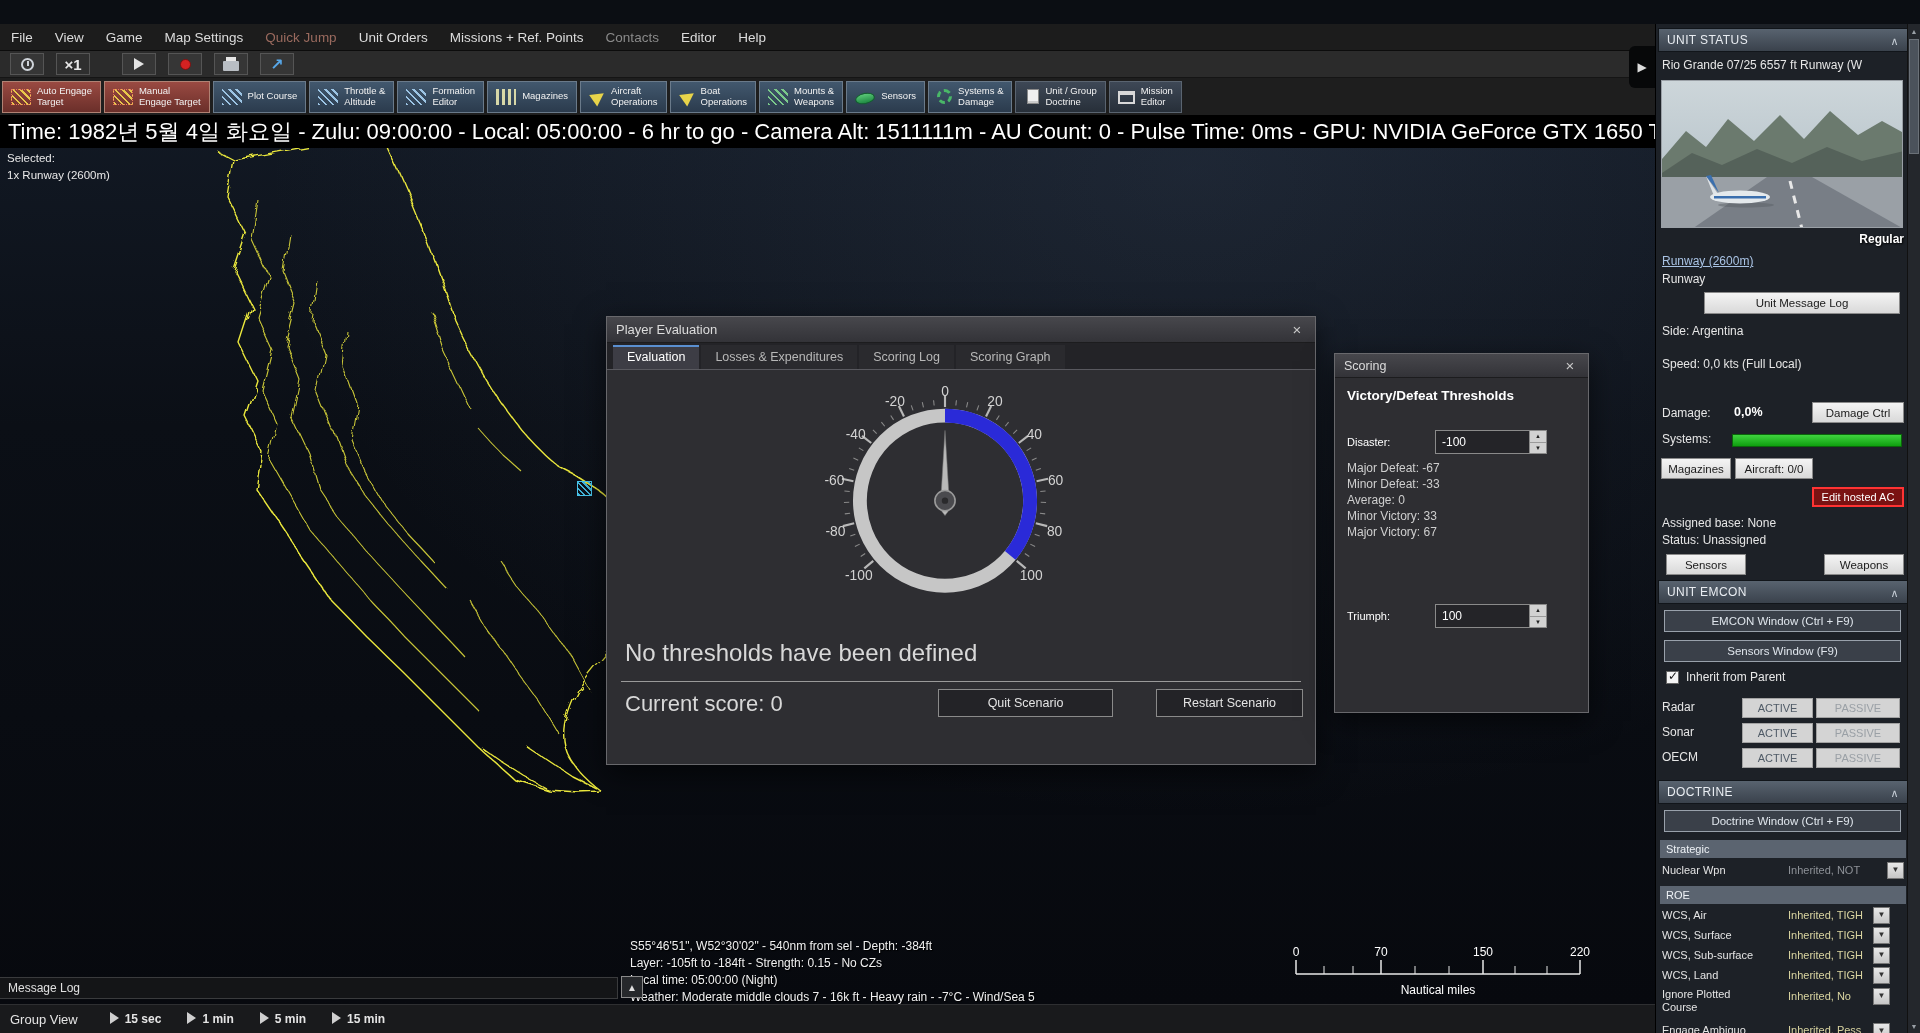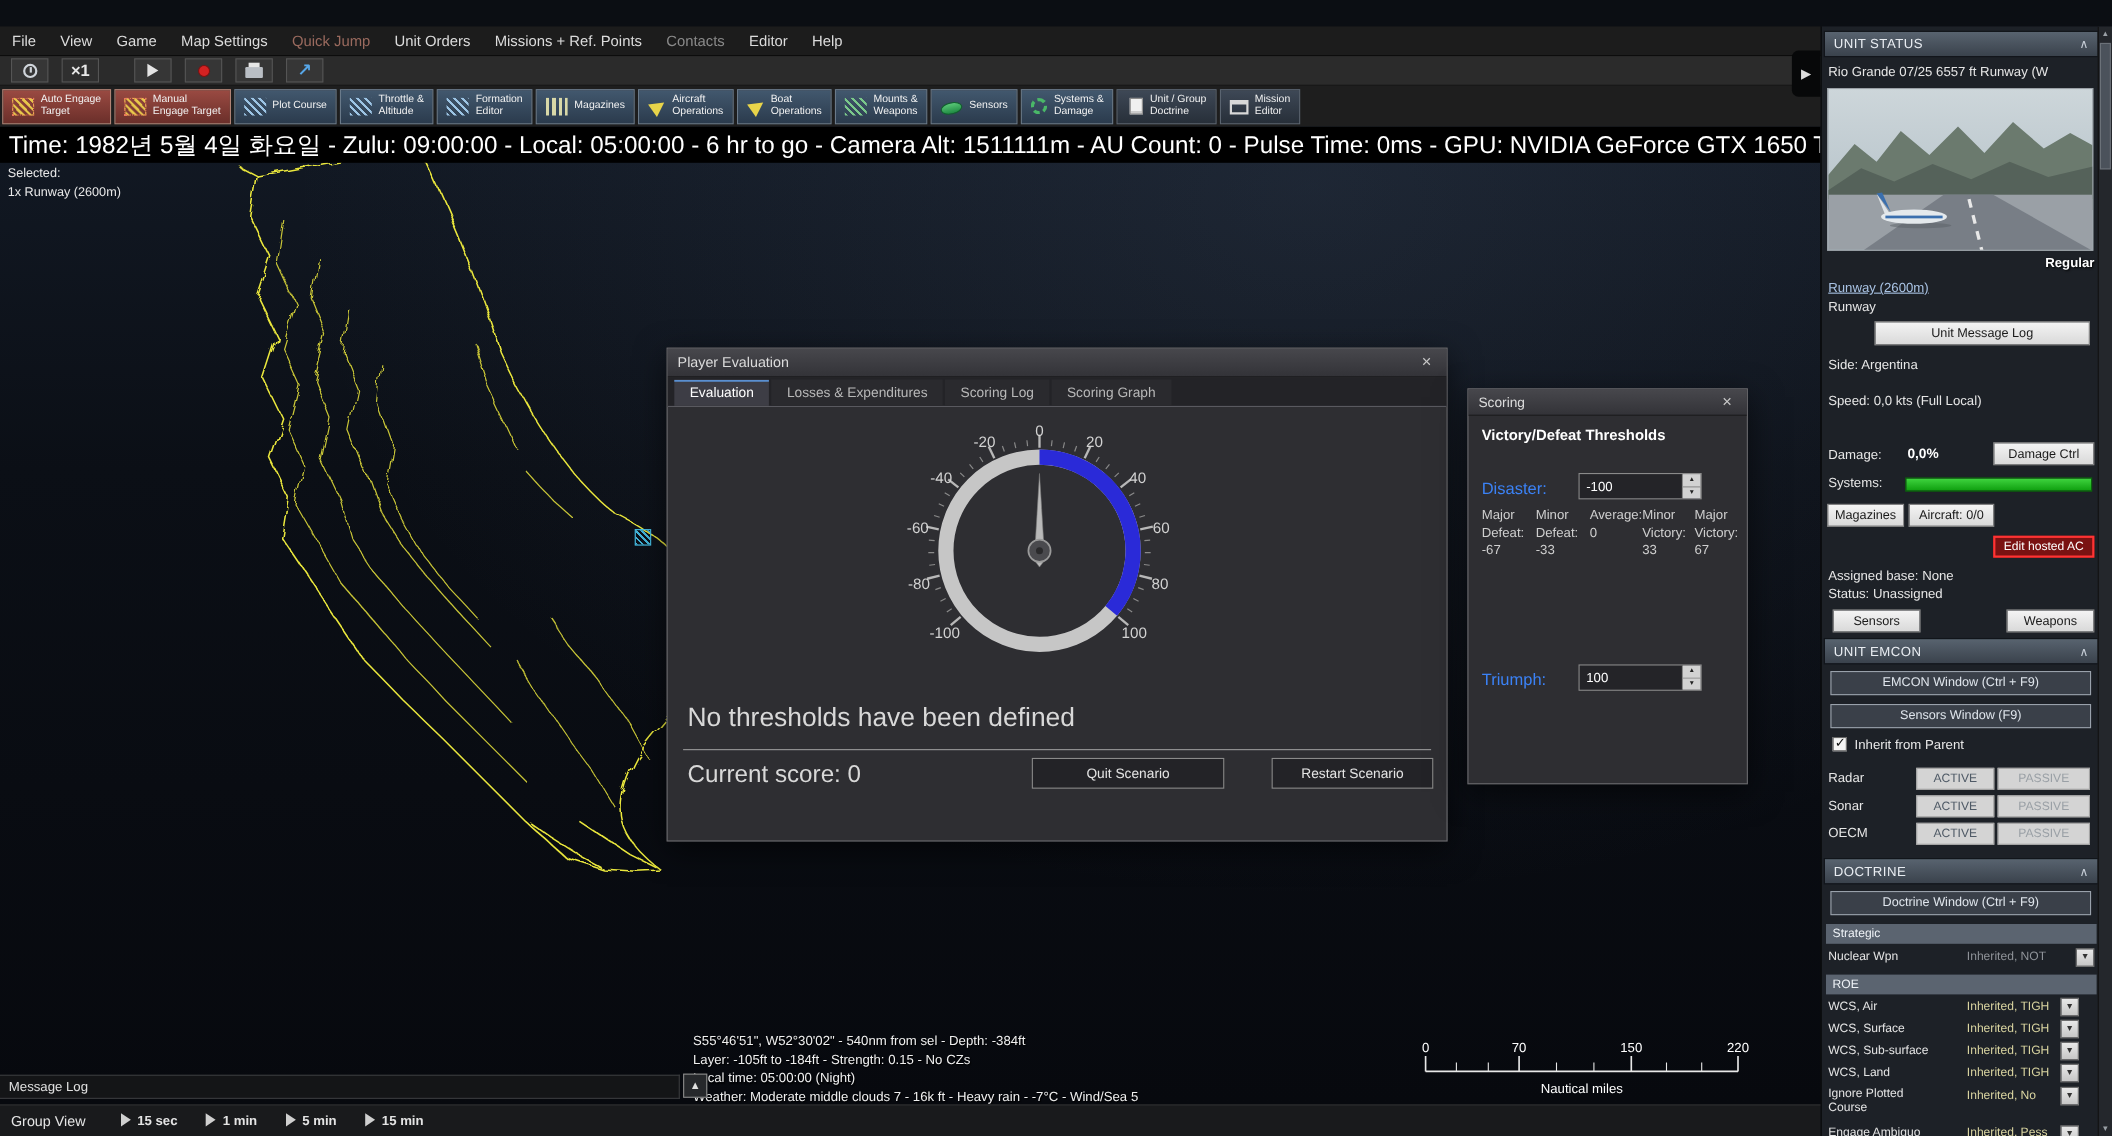--- a/index.html
+++ b/index.html
@@ -92,31 +92,31 @@
 .eval-msg{position:absolute;left:18px;top:322px;font-size:24px;color:#d8d8d8}
 .eval-divider{position:absolute;left:14px;right:14px;top:364px;height:1px;background:#9a9a9a}
 .eval-score{position:absolute;left:18px;top:374px;font-size:22px;color:#d8d8d8}
 .dlg-btn{position:absolute;height:28px;background:#232327;border:1px solid #8a8a8a;color:#e4e4e4;font-size:12.5px;font-family:inherit}
 .btn-quit{left:331px;top:372px;width:175px}
 .btn-restart{left:549px;top:372px;width:147px}
 
 .scoring{left:1334px;top:353px;width:255px;height:360px}
 .scoring .dlg-titlebar{height:24px;font-size:12.5px}
 .sc-heading{position:absolute;left:12px;top:34px;font-size:13.5px;font-weight:bold;color:#fff}
-.sc-label{position:absolute;left:12px;font-size:15px;color:#3b82f6}
+.sc-label{position:absolute;left:12px;font-size:11px;color:#ffffff}
 .sc-l-disaster{top:82px}.sc-l-triumph{top:256px}
 .sc-input{position:absolute;left:100px;width:112px;height:24px;background:#242428;border:1px solid #8a8a8a;display:flex}
 .sc-i-disaster{top:76px}.sc-i-triumph{top:250px}
 .sc-input input{flex:1;min-width:0;background:transparent;border:none;color:#fff;font-size:12px;padding:0 6px;font-family:inherit;outline:none}
 .spin{width:17px;display:flex;flex-direction:column;border-left:1px solid #8a8a8a;flex:none}
 .spin-up,.spin-down{flex:1;background:#d2d2d2;display:flex;align-items:center;justify-content:center}
 .spin-up{border-bottom:1px solid #9a9a9a}
 .spin-up::after{content:"▲";font-size:6px;color:#222}
 .spin-down::after{content:"▼";font-size:6px;color:#222}
-.sc-rows{position:absolute;left:12px;top:106px;display:flex;flex-direction:row;}
+.sc-rows{position:absolute;left:12px;top:106px;display:flex;flex-direction:column;}
 .sc-plain{font-size:12px;color:#cfcfcf;line-height:16px}
 
 
 .sidebar{position:absolute;left:1655px;top:24px;width:265px;height:1009px;background:#1d2127;border-left:1px solid #000;overflow:hidden;z-index:20}
 .sb-header{position:absolute;left:2px;width:250px;height:24px;background:linear-gradient(#58636f,#3a424c);border:1px solid #11151a;color:#e9edf2;font-size:12px;font-weight:normal;line-height:22px;padding:0 8px;letter-spacing:.4px}
 .sb-header::after{content:"∧";position:absolute;right:8px;top:1px;font-size:11px;color:#c6cdd6}
 .h-status{top:4px}.h-emcon{top:556px}.h-doctrine{top:756px}
 .sb-text{position:absolute;font-size:12px;color:#e6e6e6;white-space:nowrap}
 .t-name{left:6px;top:34px;max-width:246px;overflow:hidden}
 .sb-photo{position:absolute;left:5px;top:56px;width:242px;height:148px;border:1px solid #9aa0a6;overflow:hidden;background:#9aa6ae}
@@ -135,21 +135,21 @@
 .btn-dark{position:absolute;height:22px;background:#3a4049;border:1px solid #99a1ab;color:#dfe5ec;font-size:11.5px;font-family:inherit}
 .b-umsg{left:48px;top:268px;width:196px}
 .b-dmgctrl{right:16px;top:378px;width:92px;height:21px}
 .b-mags{left:5px;top:434px;width:70px;height:21px}
 .b-acft{left:79px;top:434px;width:78px;height:21px}
 .b-edit{position:absolute;right:16px;top:463px;width:92px;height:20px;background:#7a1212;border:2px solid #ff3333;color:#fff;font-size:11px;font-family:inherit}
 .b-sens{left:10px;top:530px;width:80px;height:21px}
 .b-weap{right:16px;top:530px;width:80px;height:21px}
 .b-emconwin{left:8px;top:586px;width:237px}
 .b-senswin{left:8px;top:616px;width:237px}
-.inherit-row{position:absolute;left:10px;top:646px;display:flex;align-items:flex-start;gap:7px}
+.inherit-row{position:absolute;left:10px;top:646px;display:flex;align-items:flex-end;gap:7px}
 .checkbox{width:13px;height:13px;background:#f4f4f4;border:1px solid #666;position:relative}
 .checkbox::after{content:"✓";position:absolute;left:1px;top:-3px;font-size:12px;color:#111;font-weight:bold}
 .inherit-label{font-size:12px;color:#e8e8e8}
 .emcon-rows{position:absolute;left:0;top:672px;width:250px}
 .emcon-row{position:relative;height:25px}
 .emcon-label{position:absolute;left:6px;top:4px;font-size:12px;color:#e6e6e6}
 .cell{position:absolute;top:2px;height:20px;background:#d4d4d4;border:1px solid #a2a2a2;font-size:11px;text-align:center;line-height:18px}
 .cell-active{left:86px;width:71px;color:#4f5a66}
 .cell-passive{left:160px;width:84px;color:#9aa0a6}
 .b-doctwin{left:8px;top:786px;width:237px}

